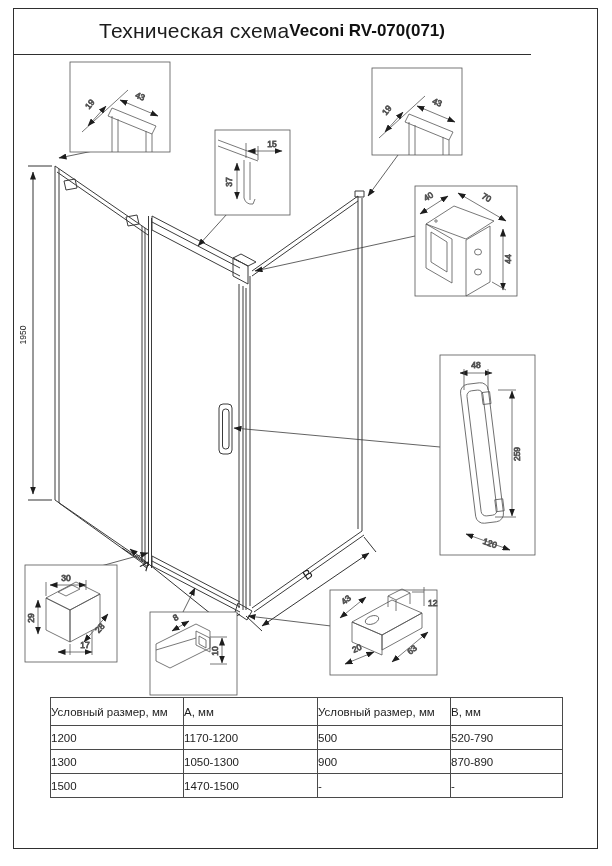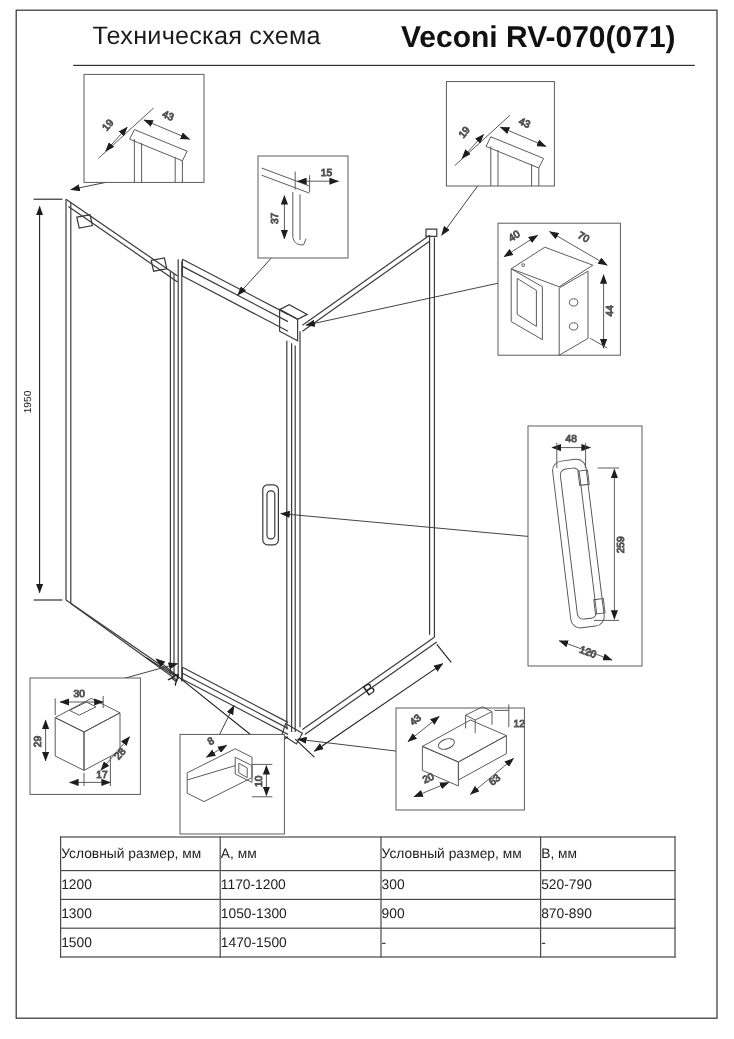--- a/index.html
+++ b/index.html
@@ -1,20 +1,20 @@
 <!DOCTYPE html>
 <html><head>
 <meta charset="utf-8">
 <style>
   html,body{margin:0;padding:0;background:#f7f7f7;font-family:"Liberation Sans",sans-serif;}
   .page{position:relative;width:612px;height:866px;background:#ffffff;overflow:hidden;}
   .frame{position:absolute;left:13px;top:8px;width:585px;height:841px;border:1px solid #2f2f2f;box-sizing:border-box;}
-  .hdr{position:absolute;left:13px;top:8px;width:518px;height:47px;border-bottom:1px solid #2f2f2f;box-sizing:border-box;display:flex;align-items:center;justify-content:space-between;padding:0 16px;margin-left:48px;}
+  .hdr{position:absolute;left:13px;top:8px;width:518px;height:47px;border-bottom:1px solid #2f2f2f;box-sizing:border-box;display:flex;align-items:center;justify-content:center;padding:0 16px;}
   .hdr .t{font-size:21px;color:#1c1c1c;letter-spacing:.2px;}
-  .hdr .m{font-size:25px;font-weight:bold;color:#111;}
+  .hdr .m{font-size:17px;font-weight:bold;color:#111;}
   svg.draw{position:absolute;left:0;top:0;width:612px;height:866px;}
   table.spec{position:absolute;left:50px;top:697px;width:512px;border-collapse:collapse;table-layout:fixed;font-size:11.5px;color:#1d1d1d;}
   table.spec th,table.spec td{border:1px solid #4a4a4a;text-align:left;font-weight:normal;padding:0;}
   table.spec th{height:27px;}
   table.spec td{height:23px;margin-top:28px;}
   .c1{width:133px}.c2{width:134px}.c3{width:133px}.c4{width:112px}
   text{font-family:"Liberation Sans",sans-serif;fill:#1d1d1d;}
   .dim{font-size:8.5px;}
   .big{font-size:13px;}
 </style>
@@ -266,21 +266,21 @@
         <th>Условный размер, мм</th>
         <th>А, мм</th>
         <th>Условный размер, мм</th>
         <th>В, мм</th>
       </tr>
     </thead>
     <tbody>
       <tr>
         <td>1200</td>
         <td>1170-1200</td>
-        <td>300</td>
+        <td>500</td>
         <td>520-790</td>
       </tr>
       <tr>
         <td>1300</td>
         <td>1050-1300</td>
         <td>900</td>
         <td>870-890</td>
       </tr>
       <tr>
         <td>1500</td>

